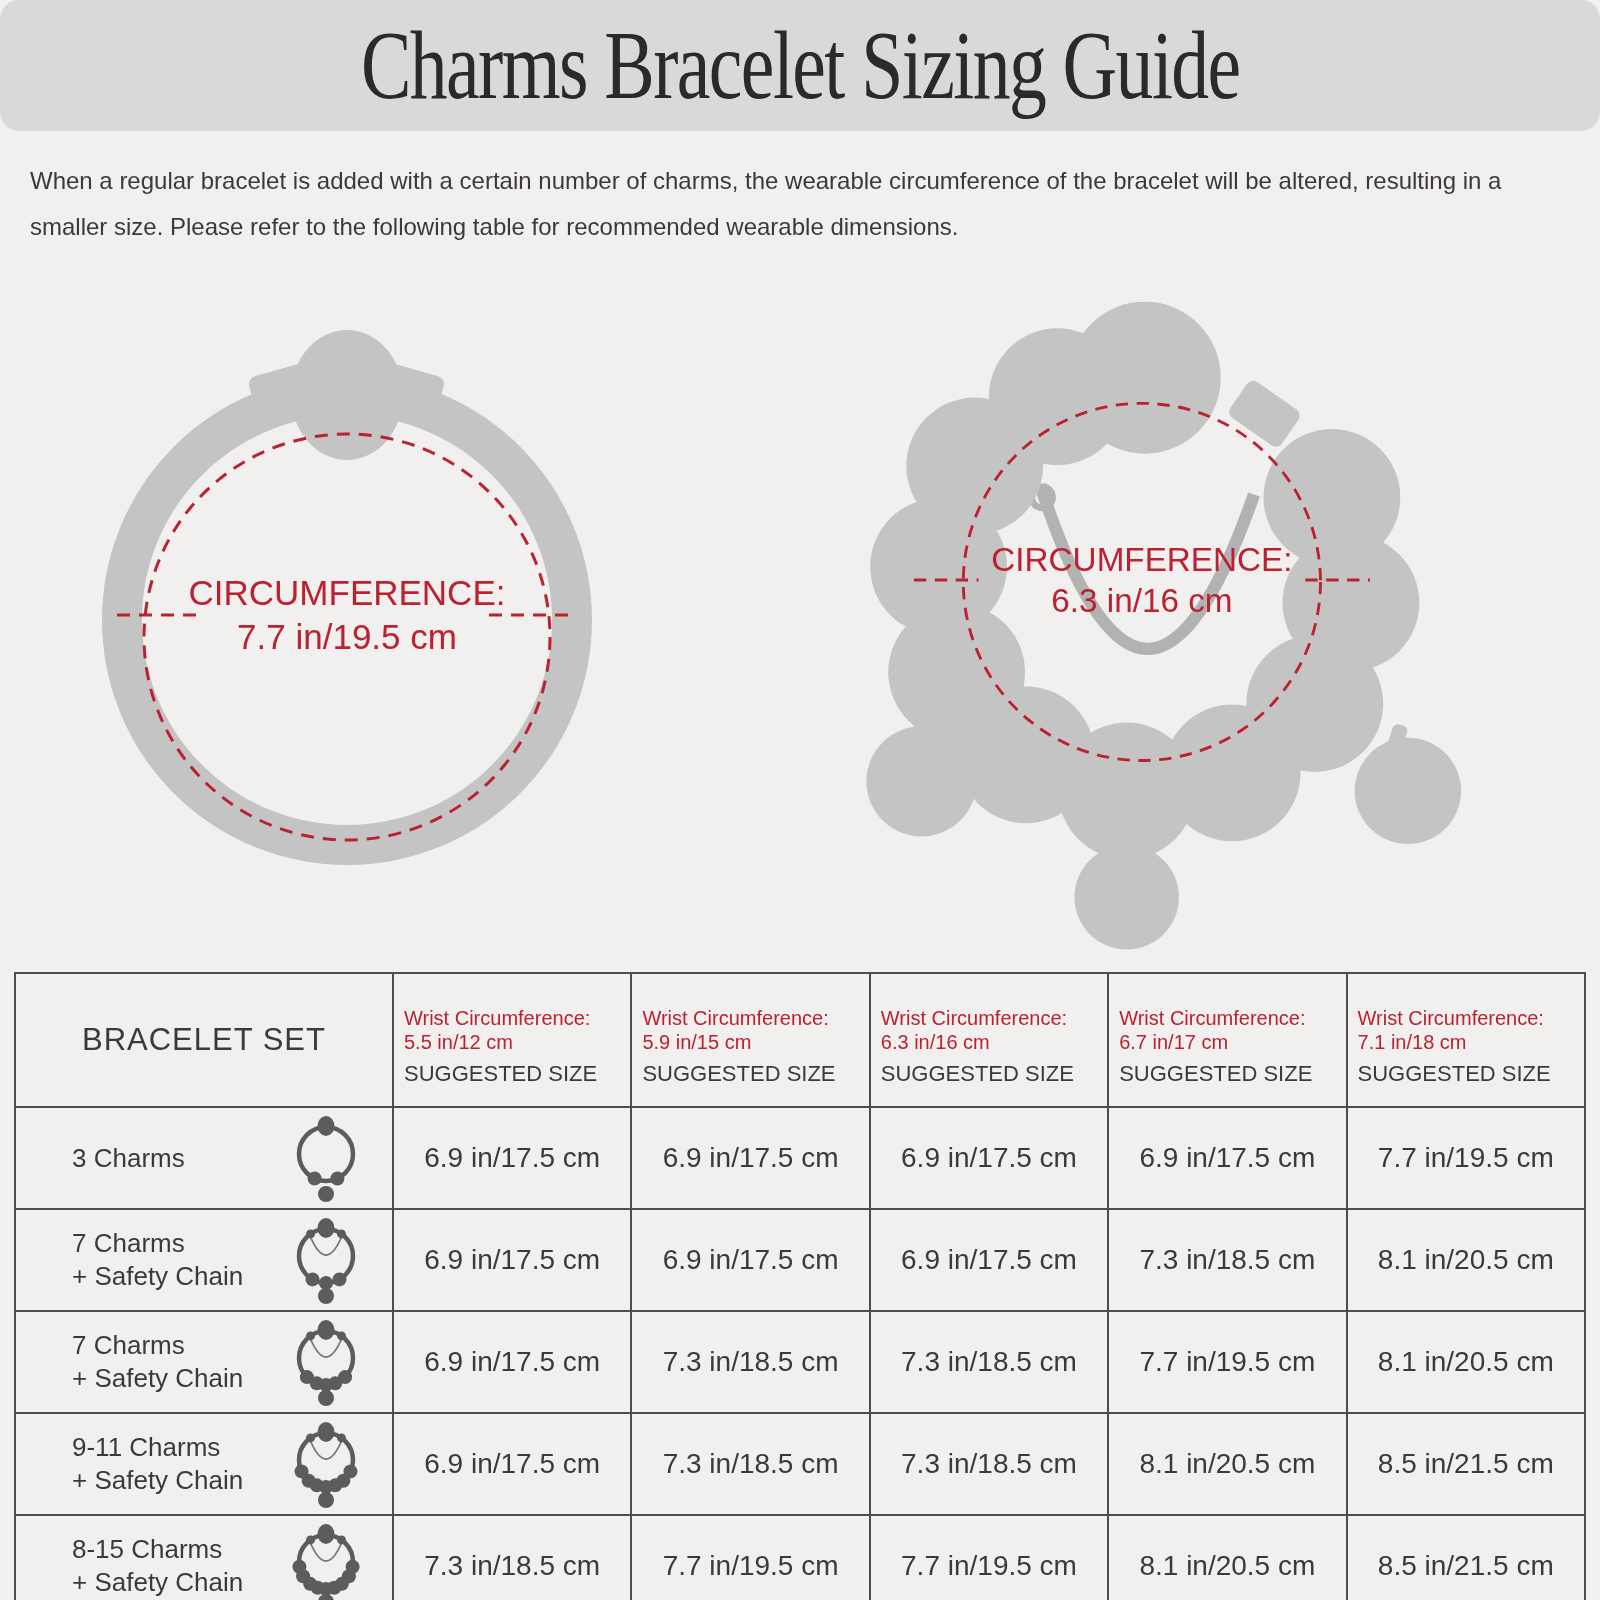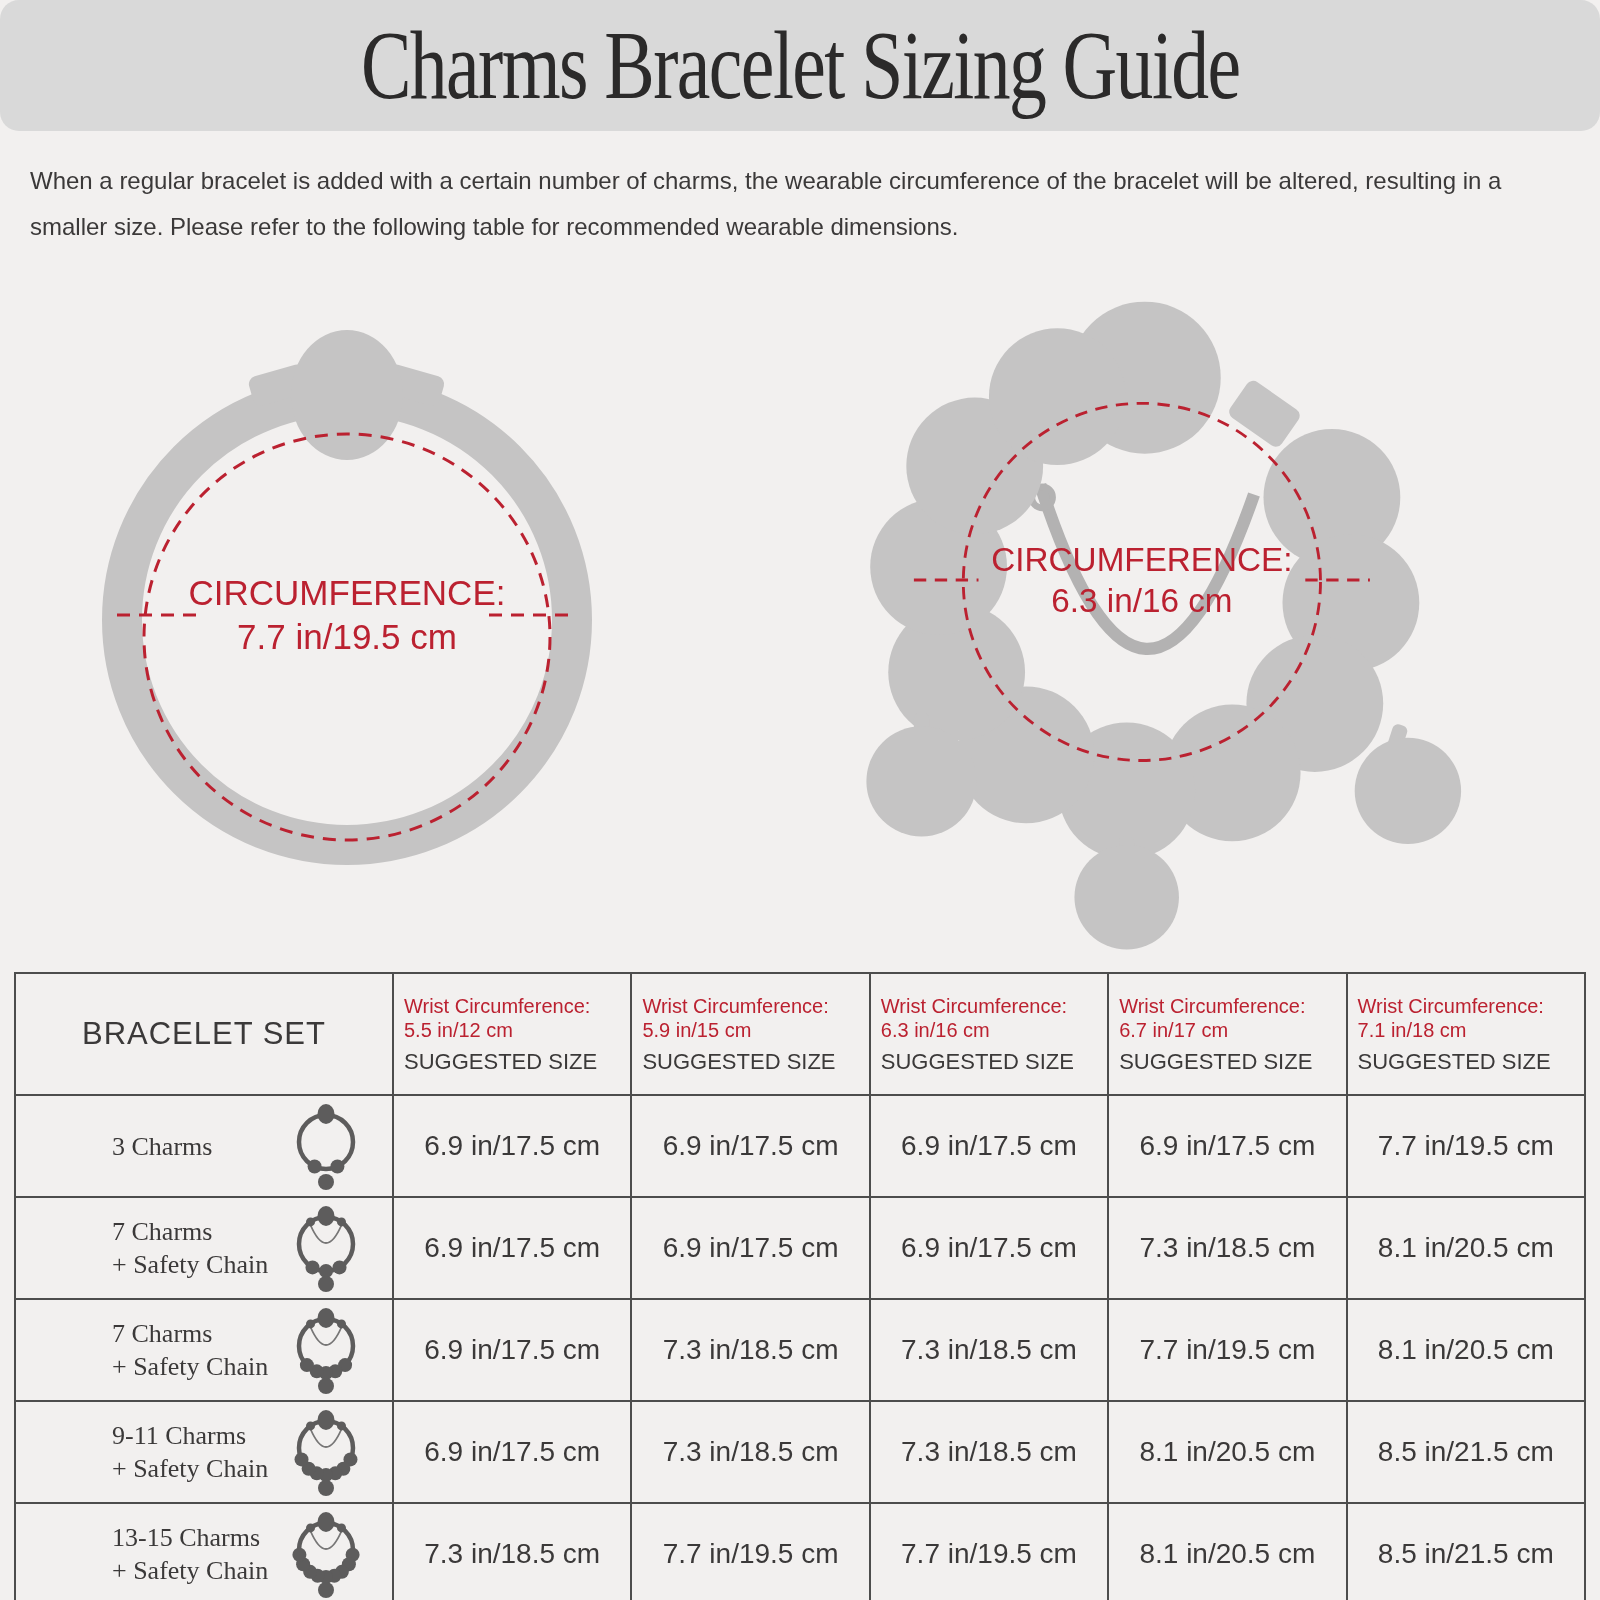--- a/index.html
+++ b/index.html
@@ -16,24 +16,24 @@
   .diagram{position:absolute;}
   .diag-left{left:55px;top:315px;}
   .diag-right{left:790px;top:295px;}
   svg text.circ{fill:#bb2130;font-family:"Liberation Sans",sans-serif;font-size:35px;}
   
   .sizing-table{position:absolute;left:14px;top:972px;width:1572px;border-collapse:collapse;table-layout:fixed;}
   .sizing-table td,.sizing-table th{border:2px solid #4d4d4d;background:#f2f0ef;vertical-align:middle;}
   .sizing-table th{font-weight:normal;}
   .col-set{width:378px;}
   .corner{font-size:31px;letter-spacing:1px;color:#3b3939;text-align:center;}
-  th.colhead{height:104px;text-align:left;padding:8px 4px 8px 10px;}
+  th.colhead{height:104px;text-align:left;padding:20px 4px 8px 10px;}
   .red-line{color:#bb2130;font-size:20px;line-height:24px;}
   .sug{color:#3b3939;font-size:22px;line-height:24px;margin-top:8px;}
-  td.rowhead{height:100px;padding:0 28px 0 96px;font-family:Liberation Serif, serif;}
+  td.rowhead{height:100px;padding:0 28px 0 56px;}
   .rowhead-inner{display:flex;align-items:center;justify-content:space-between;}
   .row-label{font-size:26px;line-height:33px;color:#3b3939;}
   td.size-cell{text-align:center;font-size:28px;color:#3b3939;border-radius:24px;}
   .bracelet-icon{width:76px;height:94px;flex:0 0 auto;}
 </style>
 </head>
 <body>
 
 <div class="page">
 
@@ -239,21 +239,21 @@
         <td class="size-cell">6.9 in/17.5 cm</td>
         <td class="size-cell">7.3 in/18.5 cm</td>
         <td class="size-cell">7.3 in/18.5 cm</td>
         <td class="size-cell">8.1 in/20.5 cm</td>
         <td class="size-cell">8.5 in/21.5 cm</td>
       </tr>
       <tr>
         <td class="rowhead">
             <div class="rowhead-inner">
           <div class="row-label">
-            <div>13-15 Charms</div>
+            <div>8-15 Charms</div>
                 <div>+ Safety Chain</div>
           </div>
           <svg class="bracelet-icon" viewBox="0 0 76 94">
                 <circle cx="38" cy="43" r="27" fill="none" stroke="#5d5c5c" stroke-width="4.5"></circle>
                 <ellipse cx="38" cy="15" rx="8.5" ry="10" fill="#5d5c5c"></ellipse>
                 <path d="M 22.5 24 Q 38 60 53.5 24" fill="none" stroke="#777676" stroke-width="1.8"></path>
                 <circle cx="53.486563781478246" cy="20.88289480419722" r="4.5" fill="#5d5c5c"></circle>
                 <circle cx="22.51343621852176" cy="20.882894804197214" r="4.5" fill="#5d5c5c"></circle>
                 <circle cx="64.58980933132962" cy="47.68850079700712" r="7" fill="#5d5c5c"></circle>
                 <circle cx="60.8972985962235" cy="57.307820134296534" r="7" fill="#5d5c5c"></circle>

